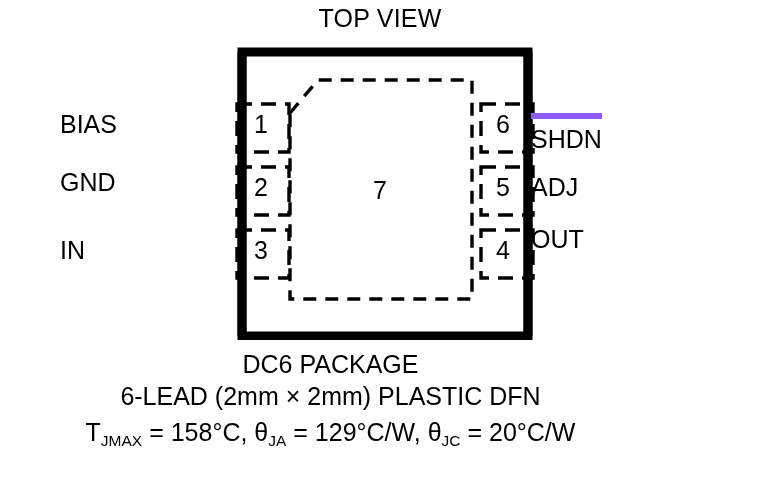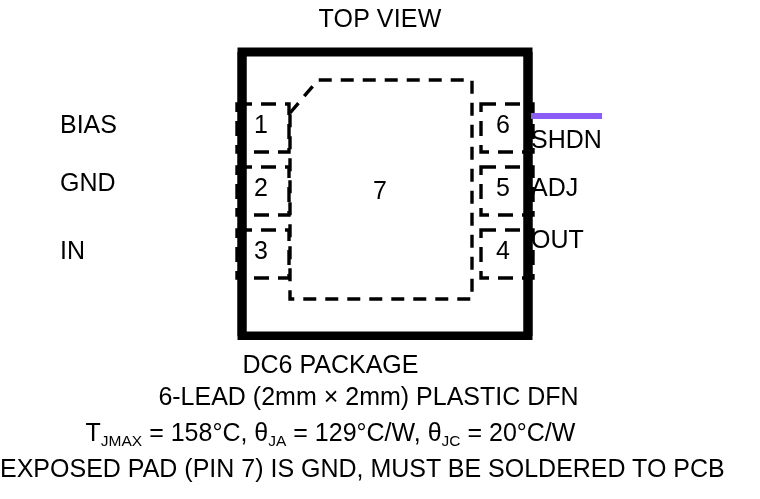--- a/index.html
+++ b/index.html
@@ -90,21 +90,21 @@
     line-height: 1;
   }
   .caption sub {
     font-size: 0.62em;
     vertical-align: baseline;
     position: relative;
     top: 0.30em;
     letter-spacing: 0;
   }
   .cap-1 { top: 352px; }
-  .cap-2 { top: 384px; margin-left: 38px; }
+  .cap-2 { top: 384px; }
   .cap-3 { top: 420px; }
   .cap-4 { top: 456px; font-size: 25px; }
 </style>
 </head>
 <body>
 
 <div id="root">
 
   <div class="top-view-title">TOP VIEW</div>
 
@@ -159,15 +159,14 @@
   <div class="pin-label right" style="left:531px; top:227px;text-align:right;">
     <span>OUT</span>
   </div>
 
   <div class="caption cap-1">DC6 PACKAGE</div>
 
   <div class="caption cap-2">6-LEAD (2mm × 2mm) PLASTIC DFN</div>
 
   <div class="caption cap-3"><span>T</span><sub>JMAX</sub><span> = 158°C, </span><span>θ</span><sub>JA</sub><span> = 129°C/W, </span><span>θ</span><sub>JC</sub><span> = 20°C/W</span></div>
 
-  <div class="caption cap-4">EXPOSED PAD (PIN 7) IS GND, MUST BE SOLDERED TO PCB</div>
 
 </div>
 
 </body></html>

